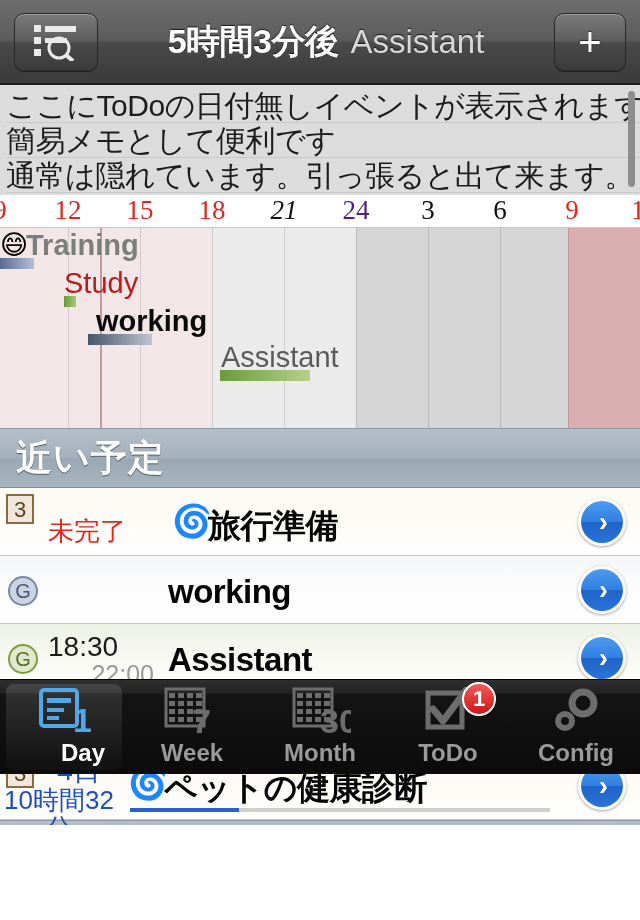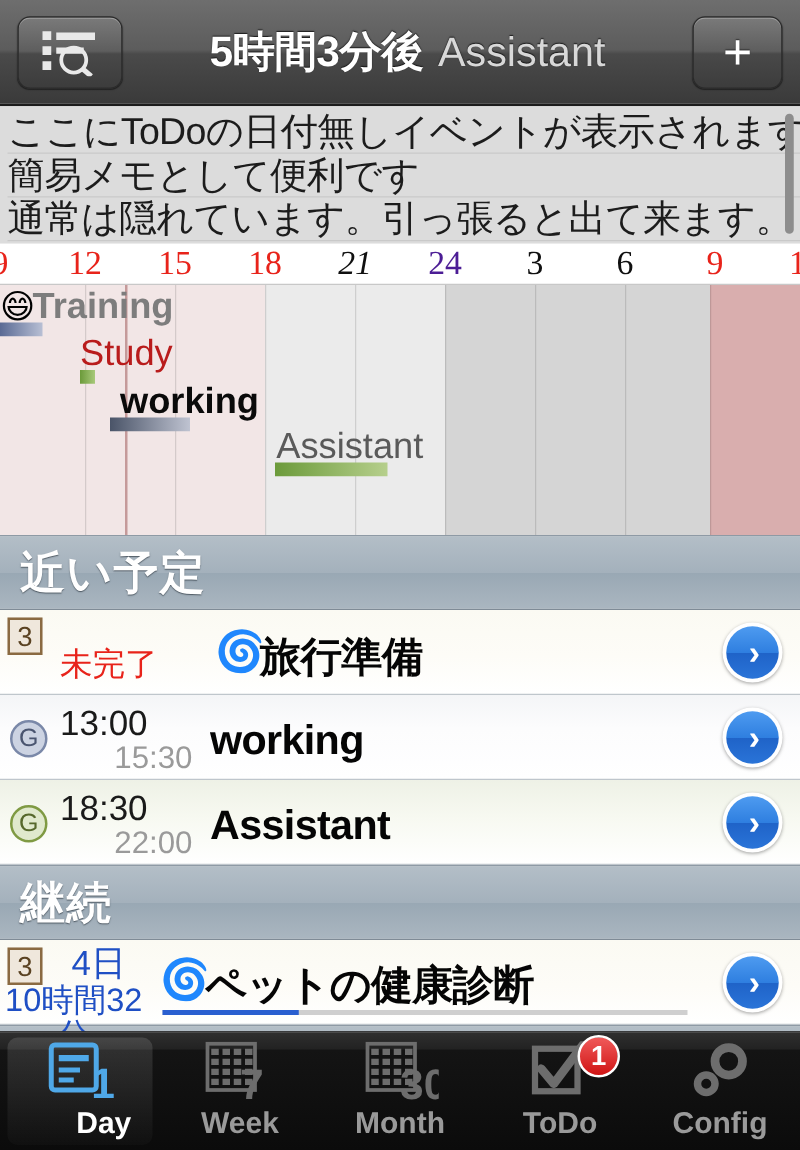--- a/index.html
+++ b/index.html
@@ -1,21 +1,21 @@
 <!DOCTYPE html>
 <html><head>
 <meta charset="utf-8">
 <style>
   * { box-sizing: border-box; margin: 0; padding: 0; }
   html, body {
     width: 640px; height: 920px;
     font-family: "Liberation Sans", "DejaVu Sans", sans-serif;
     background: #fff; overflow: hidden;
   }
-  #app { position: relative; width: 640px; height: 920px; }
+  #app { position: relative; width: 640px; height: 774px; }
 
   
   .header {
     position: absolute; top: 0; left: 0; width: 640px; height: 85px;
     background: linear-gradient(to bottom, #6e6e6e 0%, #5c5c5c 48%, #4a4a4a 52%, #3a3a3a 100%);
     border-bottom: 2px solid #1c1c1c;
     display: flex; align-items: center;
   }
   .hbtn {
     width: 84px; height: 58px; margin-left: 14px;
@@ -268,24 +268,20 @@
         <div class="badge-num">3</div>
         <div class="status-red">未完了</div>
         <div class="spiral" style="left:172px;top:16px">🌀</div>
         <div class="row-title" style="left:208px;top:16px">旅行準備</div>
         <div class="chev">
           <div class="chev-in">›</div>
         </div>
       </div>
       <div class="row white">
         <div class="g-circle ">G</div>
-        <div class="time-wrap">
-          <div class="t-start">13:00</div>
-          <div class="t-end">15:30</div>
-        </div>
         <div class="row-title" style="left:168px;top:17px">working</div>
         <div class="chev">
           <div class="chev-in">›</div>
         </div>
       </div>
       <div class="row green">
         <div class="g-circle olive">G</div>
         <div class="time-wrap">
           <div class="t-start">18:30</div>
           <div class="t-end">22:00</div>

